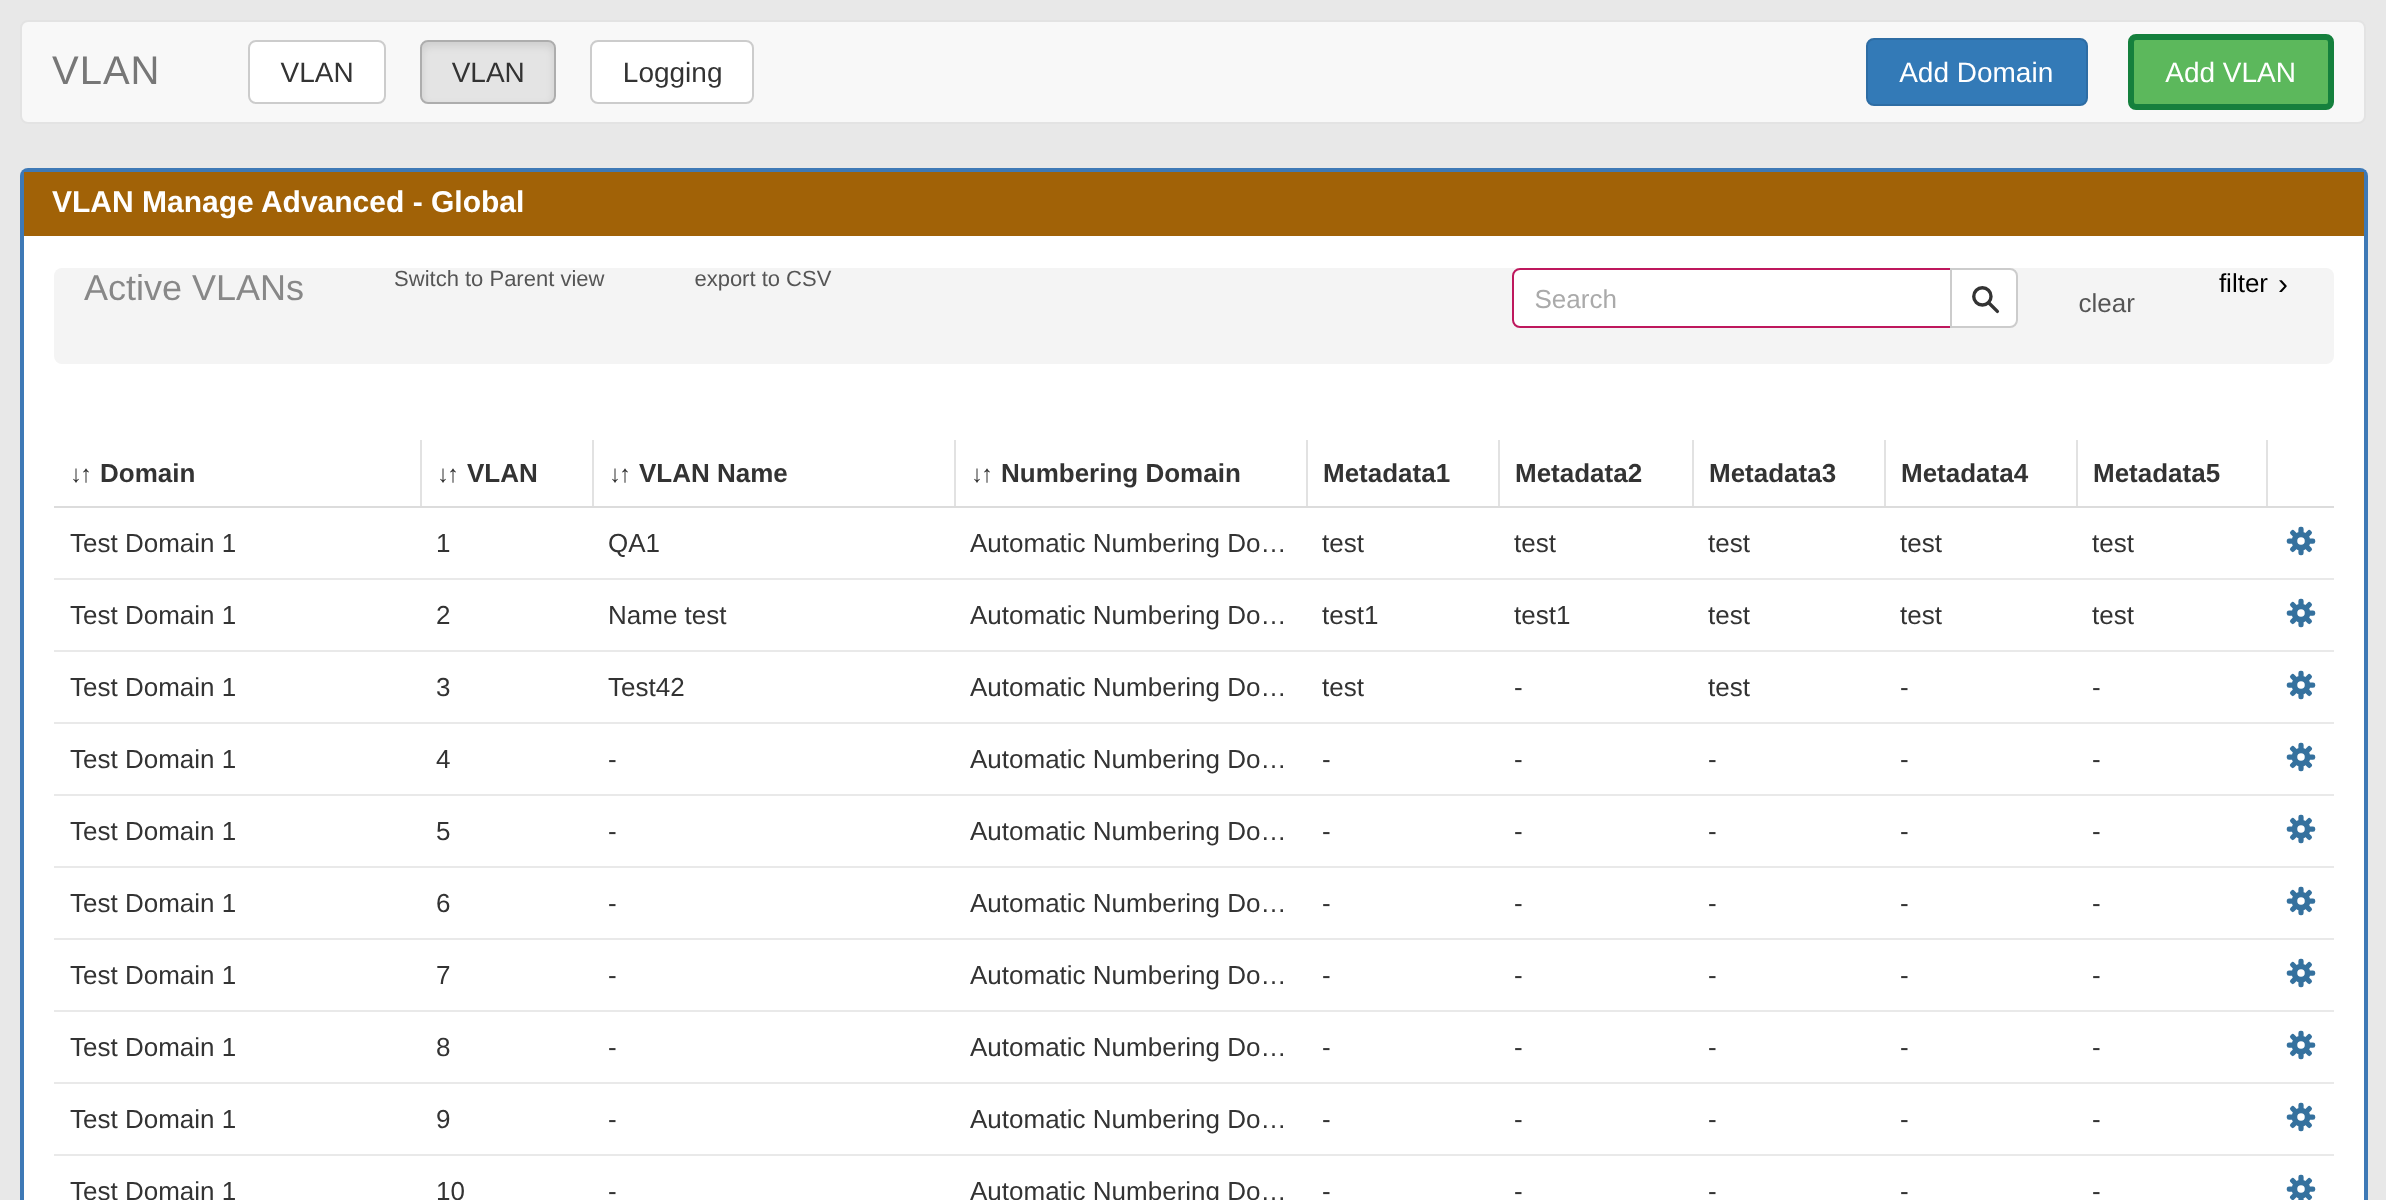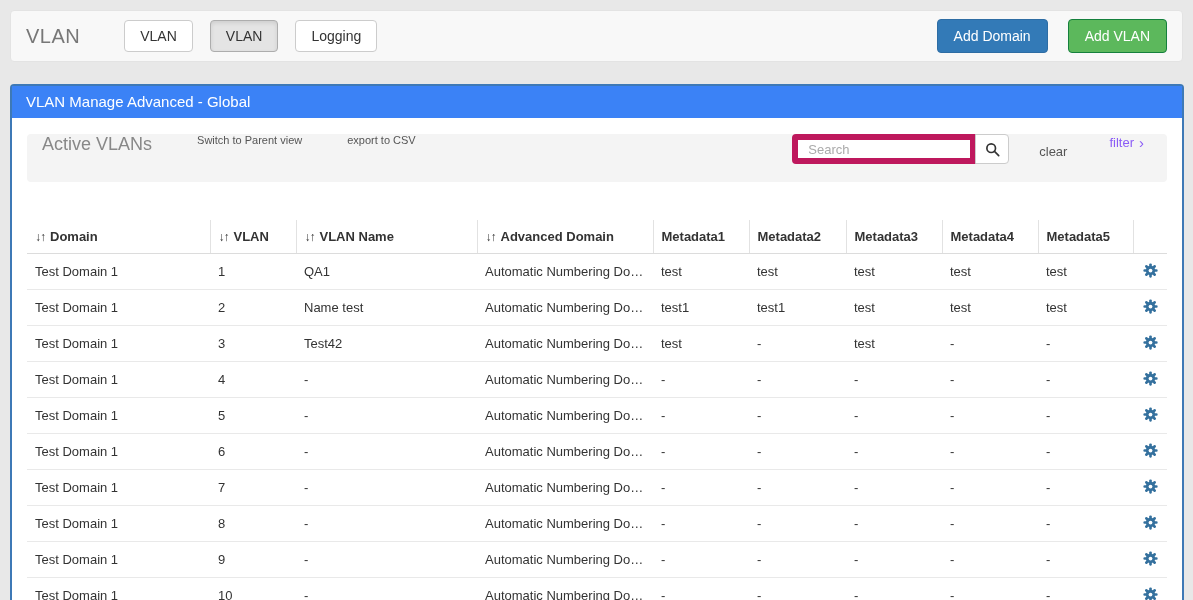--- a/index.html
+++ b/index.html
@@ -24,57 +24,57 @@
     padding: 7px 15px; margin-right: 17px; cursor: pointer;
   }
   .tab-btn.active {
     background: #e4e4e4; border-color: #adadad;
     box-shadow: inset 0 2px 4px rgba(0,0,0,.1);
   }
   .spacer { flex: 1; }
   .btn { font-family: inherit; font-size: 14px; color: #fff; border-radius: 4px;
          padding: 8px 16px; cursor: pointer; }
   .btn-primary { background: #337ab7; border: 1px solid #2e6da4; margin-right: 20px; }
-  .btn-success { background: #5cb85c; border: 1px solid #15803d; }
+  .btn-success { background: #5cb85c; border: 3px solid #15803d; }
 
   
   .panel {
     margin: 22px 9px 0 10px;
     border: 2px solid #3e79b6; border-bottom: none;
     border-radius: 4px 4px 0 0;
     background: #fff; height: 540px;
   }
   .panel-heading {
-    background: #3b82f6; color: #fff;
-    font-size: 15px; padding: 7px 14px 8px 14px;
+    background: #a16207; color: #fff;
+    font-size: 15px; padding: 7px 14px 8px 14px; font-weight: bold;
   }
   .panel-body { padding: 16px 15px; }
 
   
   .toolbar {
     background: #f4f4f4; border-radius: 4px; height: 48px;
     display: flex; align-items: flex-start; padding: 0 15px;
   }
   .toolbar-title { font-size: 18px; color: #888; margin-right: 45px; }
   .toolbar-link { font-size: 11px; color: #555; margin-right: 45px; cursor: pointer; }
   .hamburger { display: inline-block; cursor: pointer; padding: 2px 0; }
   .hamburger .bar { width: 19px; height: 3px; background: #2b2b2b; margin: 2px 0; border-radius: 1px; }
   .search-group { display: flex; margin-left: auto; }
   .search-input {
-    width: 184px; height: 30px; border: 6px solid #be185d; border-radius: 4px 0 0 4px;
+    width: 220px; height: 30px; border: 1px solid #be185d; border-radius: 4px 0 0 4px;
     padding: 0 10px; font-family: inherit; font-size: 13px; color: #555; outline: none;
   }
   .search-input::placeholder { color: #aaa; }
   .search-btn {
     width: 34px; height: 30px; margin-left: -1px;
     background: #fff; border: 1px solid #ccc; border-radius: 0 4px 4px 0;
     cursor: pointer; display: flex; align-items: center; justify-content: center;
   }
   .clear-link { margin-left: 30px; font-size: 13px; color: #555; cursor: pointer; margin-top: 10px; }
-  .filter-link { margin-left: 42px; margin-right: 8px; font-size: 13px; color: #8b5cf6; cursor: pointer; }
+  .filter-link { margin-left: 42px; margin-right: 8px; font-size: 13px; color: #000000; cursor: pointer; }
   .filter-chevron { font-size: 15px; margin-left: 5px; vertical-align: -1px; }
 
   
   table.vlan-table {
     width: 100%; margin-top: 38px;
     border-collapse: collapse; table-layout: fixed;
     font-size: 13px; color: #333;
   }
   .vlan-table th {
     font-weight: bold; text-align: left; padding: 9px 8px;
@@ -142,21 +142,21 @@
         <col style="width:96px">
           <col style="width:96px">
           <col style="width:95px">
         <col style="width:34px">
       </colgroup>
       <thead>
         <tr>
           <th><span class="sort-icon">↓↑</span><span>Domain</span></th>
           <th><span class="sort-icon">↓↑</span><span>VLAN</span></th>
           <th><span class="sort-icon">↓↑</span><span>VLAN Name</span></th>
-          <th><span class="sort-icon">↓↑</span><span>Advanced Domain</span></th>
+          <th><span class="sort-icon">↓↑</span><span>Numbering Domain</span></th>
           <th><span>Metadata1</span></th>
           <th><span>Metadata2</span></th>
           <th><span>Metadata3</span></th>
           <th><span>Metadata4</span></th>
           <th><span>Metadata5</span></th>
           <th><span></span></th>
         </tr>
       </thead>
       <tbody>
           <tr>

